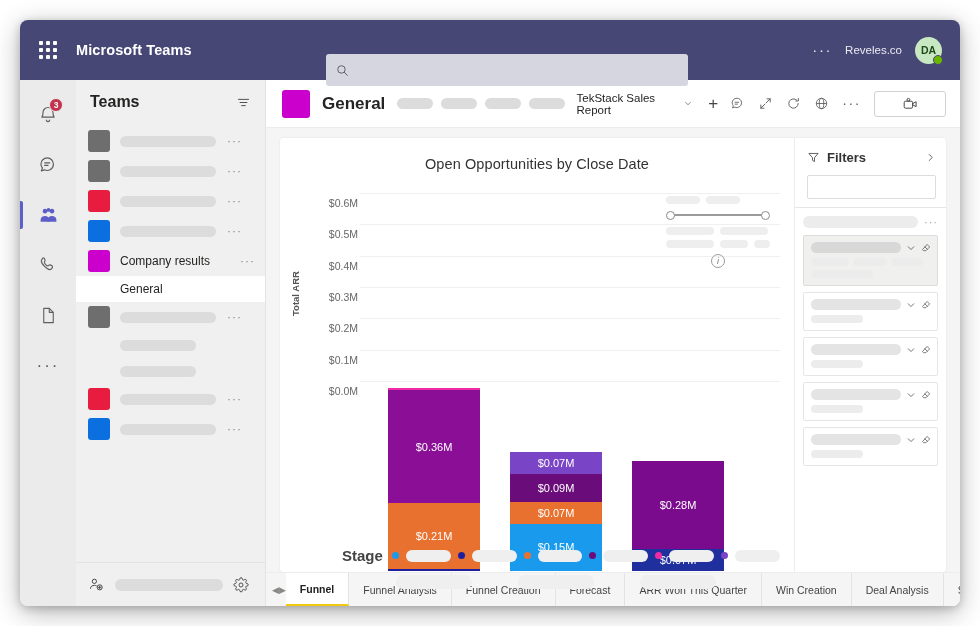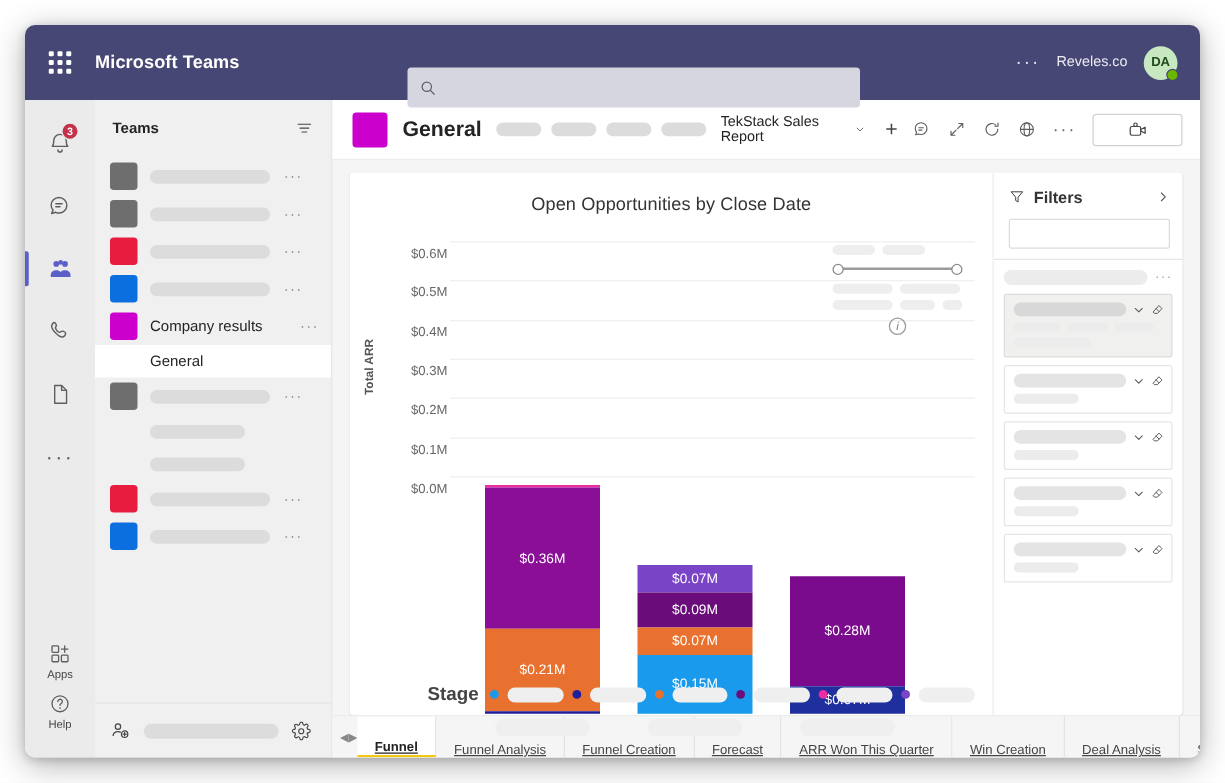--- a/index.html
+++ b/index.html
@@ -87,21 +87,21 @@
 
   
   .teams {
     width: 190px; flex: 0 0 190px; background: #f0f0f0;
     display: flex; flex-direction: column; border-right: 1px solid #e3e3e3;
   }
   .teams-head {
     height: 44px; display: flex; align-items: center; padding: 0 14px 0 14px;
     justify-content: space-between;
   }
-  .teams-head h2 { font-size: 12px; font-weight: 700; color: #252423; }
+  .teams-head h2 { font-size: 16px; font-weight: 700; color: #252423; }
   .teams-list { flex: 1; overflow: hidden; padding-top: 2px; }
   .team-row {
     height: 30px; display: flex; align-items: center; padding: 0 10px 0 12px; gap: 10px;
   }
   .team-av { width: 22px; height: 22px; border-radius: 3px; flex: 0 0 22px; }
   .ph { background: #dcdcdc; border-radius: 7px; height: 11px; }
   .team-row .ph { flex: 1; max-width: 96px; }
   .team-label { flex: 1; font-size: 12px; color: #252423; white-space: nowrap; }
   .row-dots { color: #8a8886; font-size: 12px; letter-spacing: 1px; line-height: 6px; width: 16px; text-align: right; }
   .chan-row {
@@ -202,22 +202,22 @@
   .ic { color: #767676; display: flex; align-items: center; }
 
   
   .rtabs {
     height: 34px; flex: 0 0 34px; background: #f5f5f5; display: flex; align-items: stretch;
     padding-left: 6px; overflow: hidden; border-top: 1px solid #ececec;
   }
   .rtab-arrow { width: 16px; display: flex; align-items: center; justify-content: center;
                 color: #8a8886; font-size: 9px; }
   .rtab {
-    display: flex; align-items: flex-end; padding: 0 14px; font-size: 10.5px; color: #444;
-    border-right: 1px solid #e3e3e3; white-space: nowrap; background: #f5f5f5; text-decoration: underline;
+    display: flex; align-items: center; padding: 0 14px; font-size: 10.5px; color: #444;
+    border-right: 1px solid #e3e3e3; white-space: nowrap; background: #f5f5f5;
   }
   .rtab.active { background: #fff; color: #222; font-weight: 700; border-bottom: 2.5px solid #f2c811; }
 </style>
 </head>
 <body>
 
 <div class="shell">
 
   <div class="titlebar">
     <div class="waffle">
@@ -289,39 +289,20 @@
           <path d="M6 3h7l5 5v13H6z" stroke-linejoin="round"></path>
           <path d="M13 3v5h5" stroke-linejoin="round"></path>
         </svg>
       </div>
       <div class="rail-item">
         <span class="hdots" style="font-size:17px;letter-spacing:2px;color:#605e5c">···</span>
       </div>
 
       <div class="rail-spacer"></div>
 
-      <div class="rail-bottom">
-        <div class="rail-btm-item">
-          <svg width="18" height="18" viewBox="0 0 24 24" fill="none" stroke="currentColor" stroke-width="1.4">
-            <rect x="3.5" y="3.5" width="7" height="7" rx="1"></rect>
-            <rect x="3.5" y="13.5" width="7" height="7" rx="1"></rect>
-            <rect x="13.5" y="13.5" width="7" height="7" rx="1"></rect>
-            <path d="M13.5 7h7M17 3.5v7" stroke-linecap="round"></path>
-          </svg>
-          <span>Apps</span>
-        </div>
-        <div class="rail-btm-item">
-          <svg width="18" height="18" viewBox="0 0 24 24" fill="none" stroke="currentColor" stroke-width="1.4">
-            <circle cx="12" cy="12" r="8.5"></circle>
-            <path d="M9.7 9.6a2.4 2.4 0 114.3 1.5c-.8.9-2 1.2-2 2.6" stroke-linecap="round"></path>
-            <circle cx="12" cy="16.6" r=".9" fill="currentColor" stroke="none"></circle>
-          </svg>
-          <span>Help</span>
-        </div>
-      </div>
     </div>
 
     <div class="teams">
       <div class="teams-head">
         <h2>Teams</h2>
         <svg width="15" height="15" viewBox="0 0 24 24" stroke="#484644" stroke-width="1.5" stroke-linecap="round">
           <line x1="4" y1="7" x2="20" y2="7"></line>
             <line x1="6.5" y1="12" x2="17.5" y2="12"></line>
             <line x1="9" y1="17" x2="15" y2="17"></line>
         </svg>

